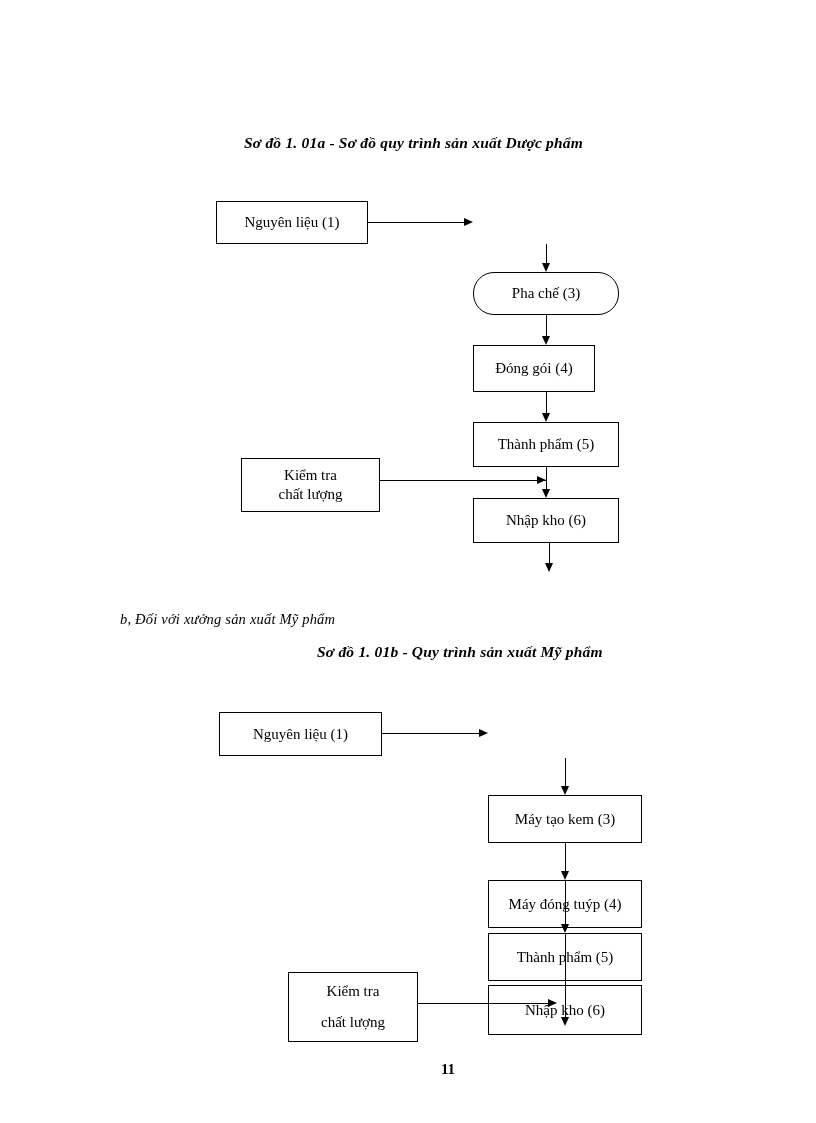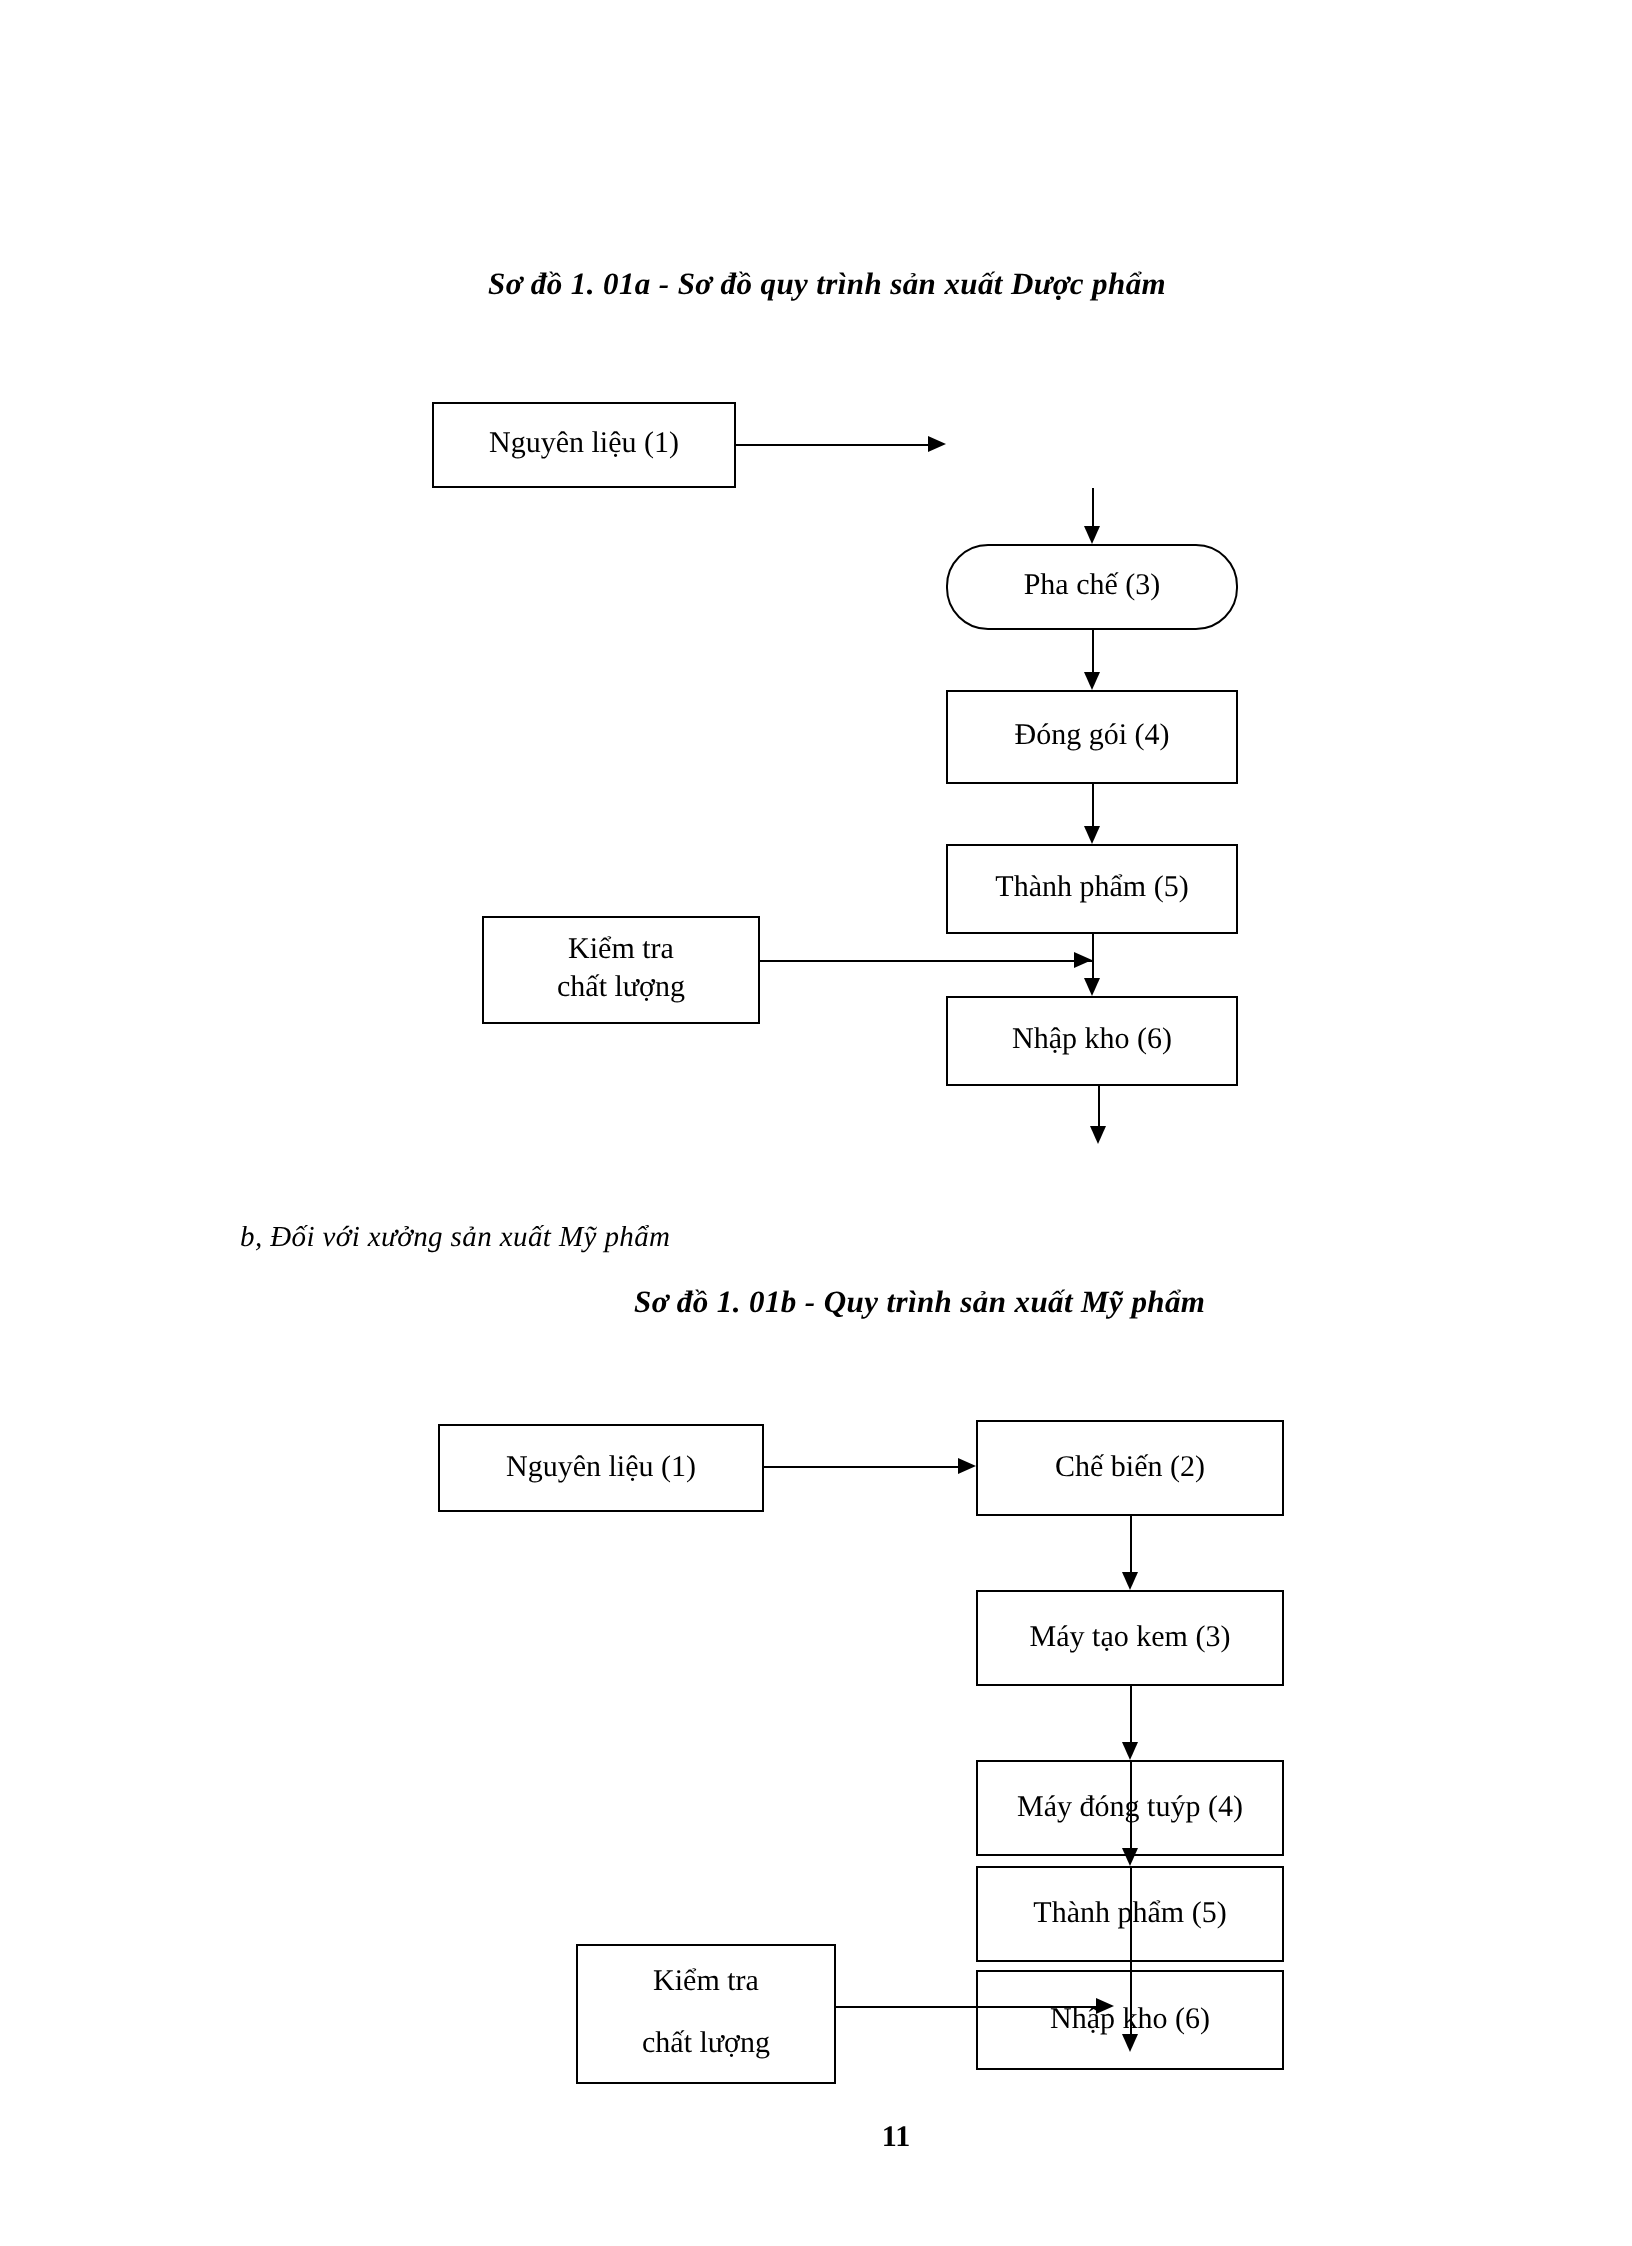--- a/index.html
+++ b/index.html
@@ -103,21 +103,21 @@
 
   <div class="node" style="left:216px; top:201px; width:152px; height:43px;">
     <span class="line1">Nguyên  liệu (1)</span>
   </div>
 
 
   <div class="node" style="left:473px; top:272px; width:146px; height:43px;border-radius:21px;">
     <span class="line1">Pha chế (3)</span>
   </div>
 
-  <div class="node" style="left:473px; top:345px; width:146px; height:47px;">
+  <div class="node" style="left:473px; top:345px; width:122px; height:47px;">
     <span class="line1">Đóng gói (4)</span>
   </div>
 
   <div class="node" style="left:473px; top:422px; width:146px; height:45px;">
     <span class="line1">Thành  phẩm (5)</span>
   </div>
 
   <div class="node" style="left:241px; top:458px; width:139px; height:54px;">
     <span class="line1">Kiểm tra</span>
     <span class="line2">chất lượng</span>
@@ -150,23 +150,20 @@
   <div class="arrow-down" style="left:544.5px; top:563px;"></div>
 
   <div class="para" style="left:120px; top:611px;">b, Đối với xưởng sản xuất Mỹ  phẩm</div>
 
   <div class="caption" style="left:274px; top:643px;margin-left:43px;">Sơ đồ 1. 01b - Quy trình sản xuất Mỹ phẩm</div>
 
   <div class="node" style="left:219px; top:712px; width:163px; height:44px;">
     <span class="line1">Nguyên  liệu (1)</span>
   </div>
 
-  <div class="node" style="left:488px; top:710px; width:154px; height:48px;">
-    <span class="line1">Chế biến (2)</span>
-  </div>
 
   <div class="node" style="left:488px; top:795px; width:154px; height:48px;">
     <span class="line1">Máy tạo kem (3)</span>
   </div>
 
   <div class="node" style="left:488px; top:880px; width:154px; height:48px;">
     <span class="line1">Máy đóng tuýp (4)</span>
   </div>
 
   <div class="node" style="left:488px; top:933px; width:154px; height:48px;">

